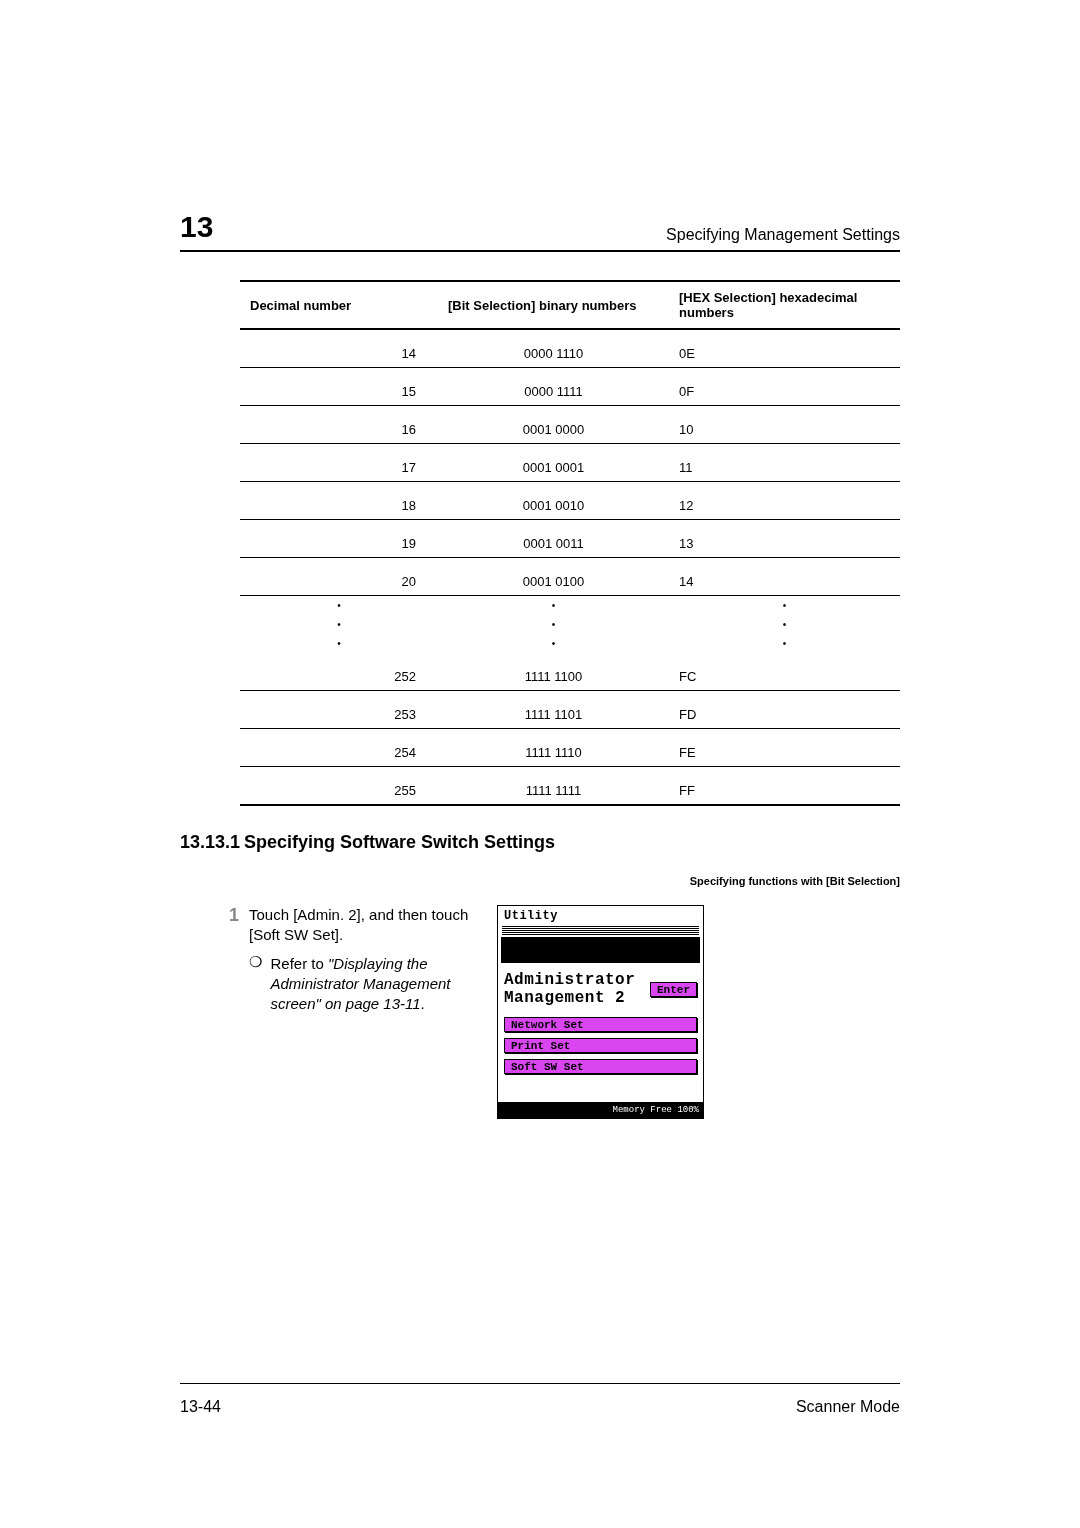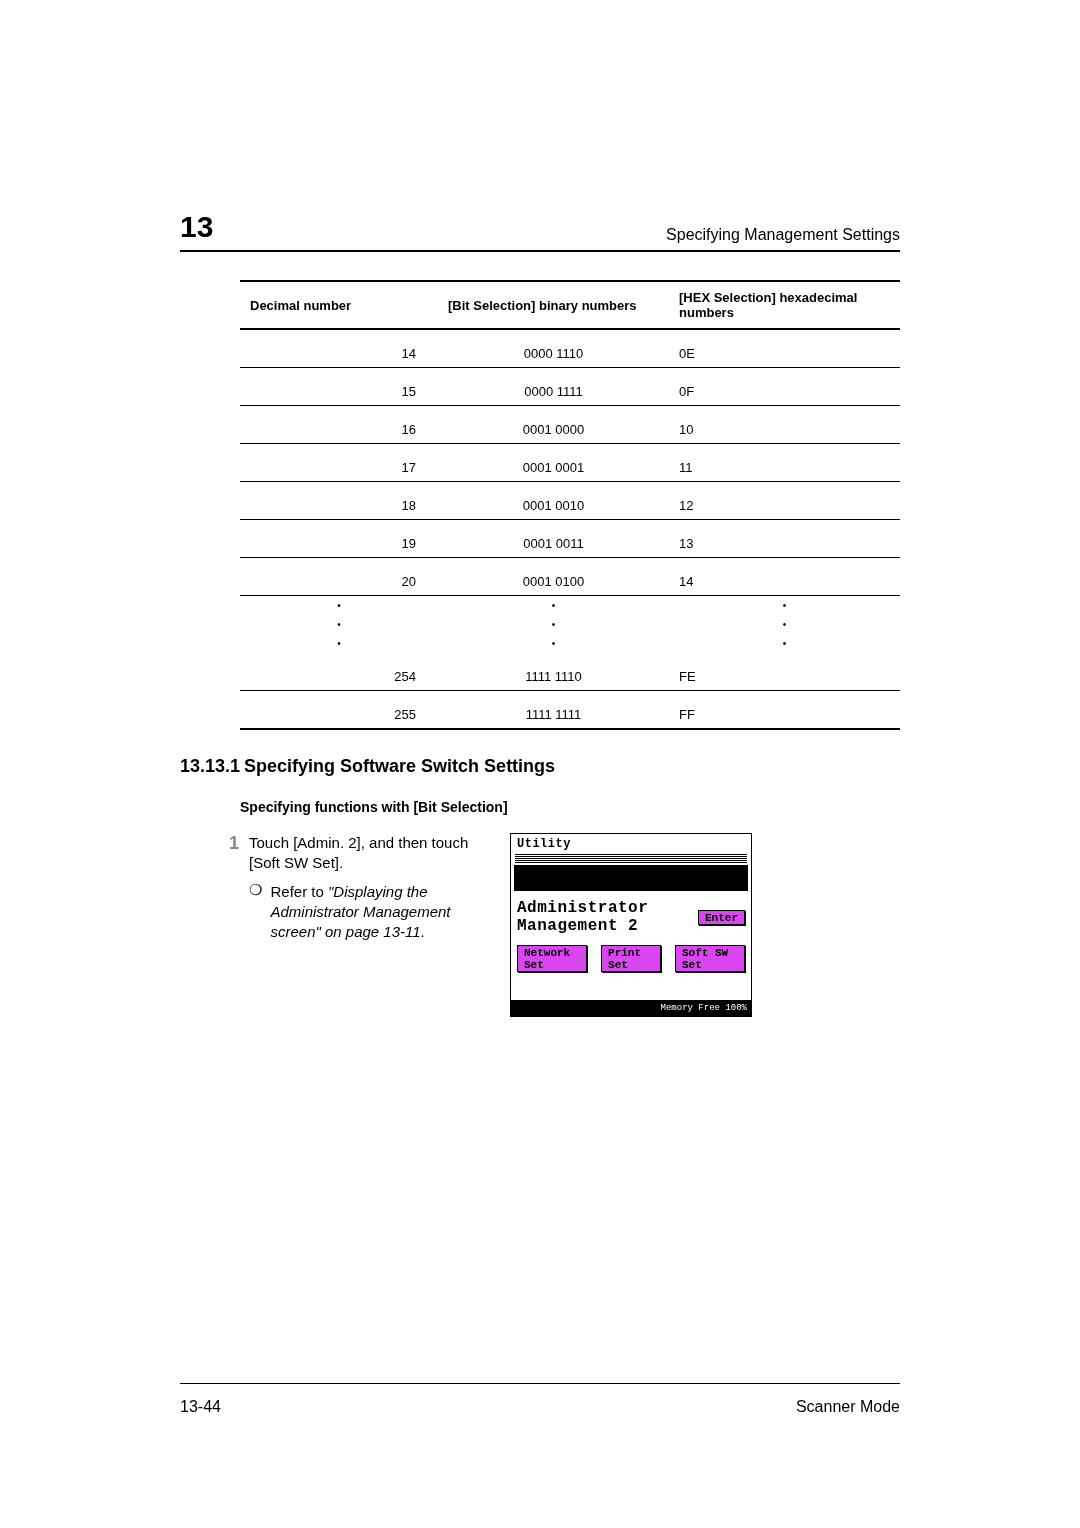--- a/index.html
+++ b/index.html
@@ -55,45 +55,46 @@
 
   h2.section {
     font-size: 18px;
     font-weight: bold;
     margin-top: 26px;
     margin-bottom: 22px;
     display: flex;
     gap: 4px;
   }
   h3.sub {
-    font-size: 14px;
+    font-size: 11px;
     font-weight: bold;
     margin-left: 60px;
     margin-bottom: 18px;
+    text-align: right;
   }
   .step-row {
     display: flex;
     align-items: flex-start;
     gap: 10px;
     margin-left: 45px;
   }
   .step-text { width: 230px; font-size: 15px; }
   .step-num { font-size: 18px; font-weight: bold; color: #888; width: 14px; text-align: right;}
   .step-main { margin-bottom: 8px; line-height: 1.35; }
   .step-note { display: flex; gap: 8px; font-size: 15px; }
   .note-mark { font-size: 15px; line-height: 1.1; }
   .note-text { line-height: 1.35; }
   .note-text .italic { font-style: italic; }
 
   .lcd {
-    width: 242px;
+    width: 207px;
     border: 1.5px solid #000;
     font-family: "Courier New", monospace;
     font-size: 11px;
-    margin-left: 21px;
+    margin-left: 8px;
   }
   .lcd-title {
     padding: 3px 6px 2px 6px;
     font-weight: bold;
     border-bottom: 0;
     font-size: 12px;
     letter-spacing: 0.5px;
   }
   .lcd-stripes {
     height: 10px;
@@ -105,21 +106,21 @@
   .lcd-line1 { display: flex; justify-content: space-between; align-items: center; margin-bottom: 10px;}
   .lcd-label { font-weight: bold; letter-spacing: 0.5px; font-size: 16px;}
   .lcd-btn {
     border: 1.5px solid #000;
     padding: 1px 6px 0 6px;
     font-weight: bold;
     font-size: 11px;
     box-shadow: 1px 1px 0 #000;
     background: #d946ef;
   }
-  .lcd-btns { display: flex; gap: 14px; }
+  .lcd-btns { display: flex; gap: 6px; flex-direction: column; }
   .lcd-foot {
     background:#000; color:#fff;
     height: 16px;
     display:flex; justify-content:flex-end; align-items:center;
     padding: 0 4px;
     font-size: 9px;
     line-height: 1;
   }
   .lcd-foot .mem { text-align:right; }
 
@@ -192,20 +193,30 @@
         </tr>
         <tr class="ell">
           <td class="c1">•</td>
           <td class="c2">•</td>
           <td class="c3">•</td>
         </tr>
         <tr class="ell">
           <td class="c1">•</td>
           <td class="c2">•</td>
           <td class="c3">•</td>
+        </tr>
+        <tr>
+          <td class="c1">252</td>
+          <td class="c2">1111 1100</td>
+          <td class="c3">FC</td>
+        </tr>
+        <tr>
+          <td class="c1">253</td>
+          <td class="c2">1111 1101</td>
+          <td class="c3">FD</td>
         </tr>
         <tr>
           <td class="c1">254</td>
           <td class="c2">1111 1110</td>
           <td class="c3">FE</td>
         </tr>
         <tr>
           <td class="c1">255</td>
           <td class="c2">1111 1111</td>
           <td class="c3">FF</td>

